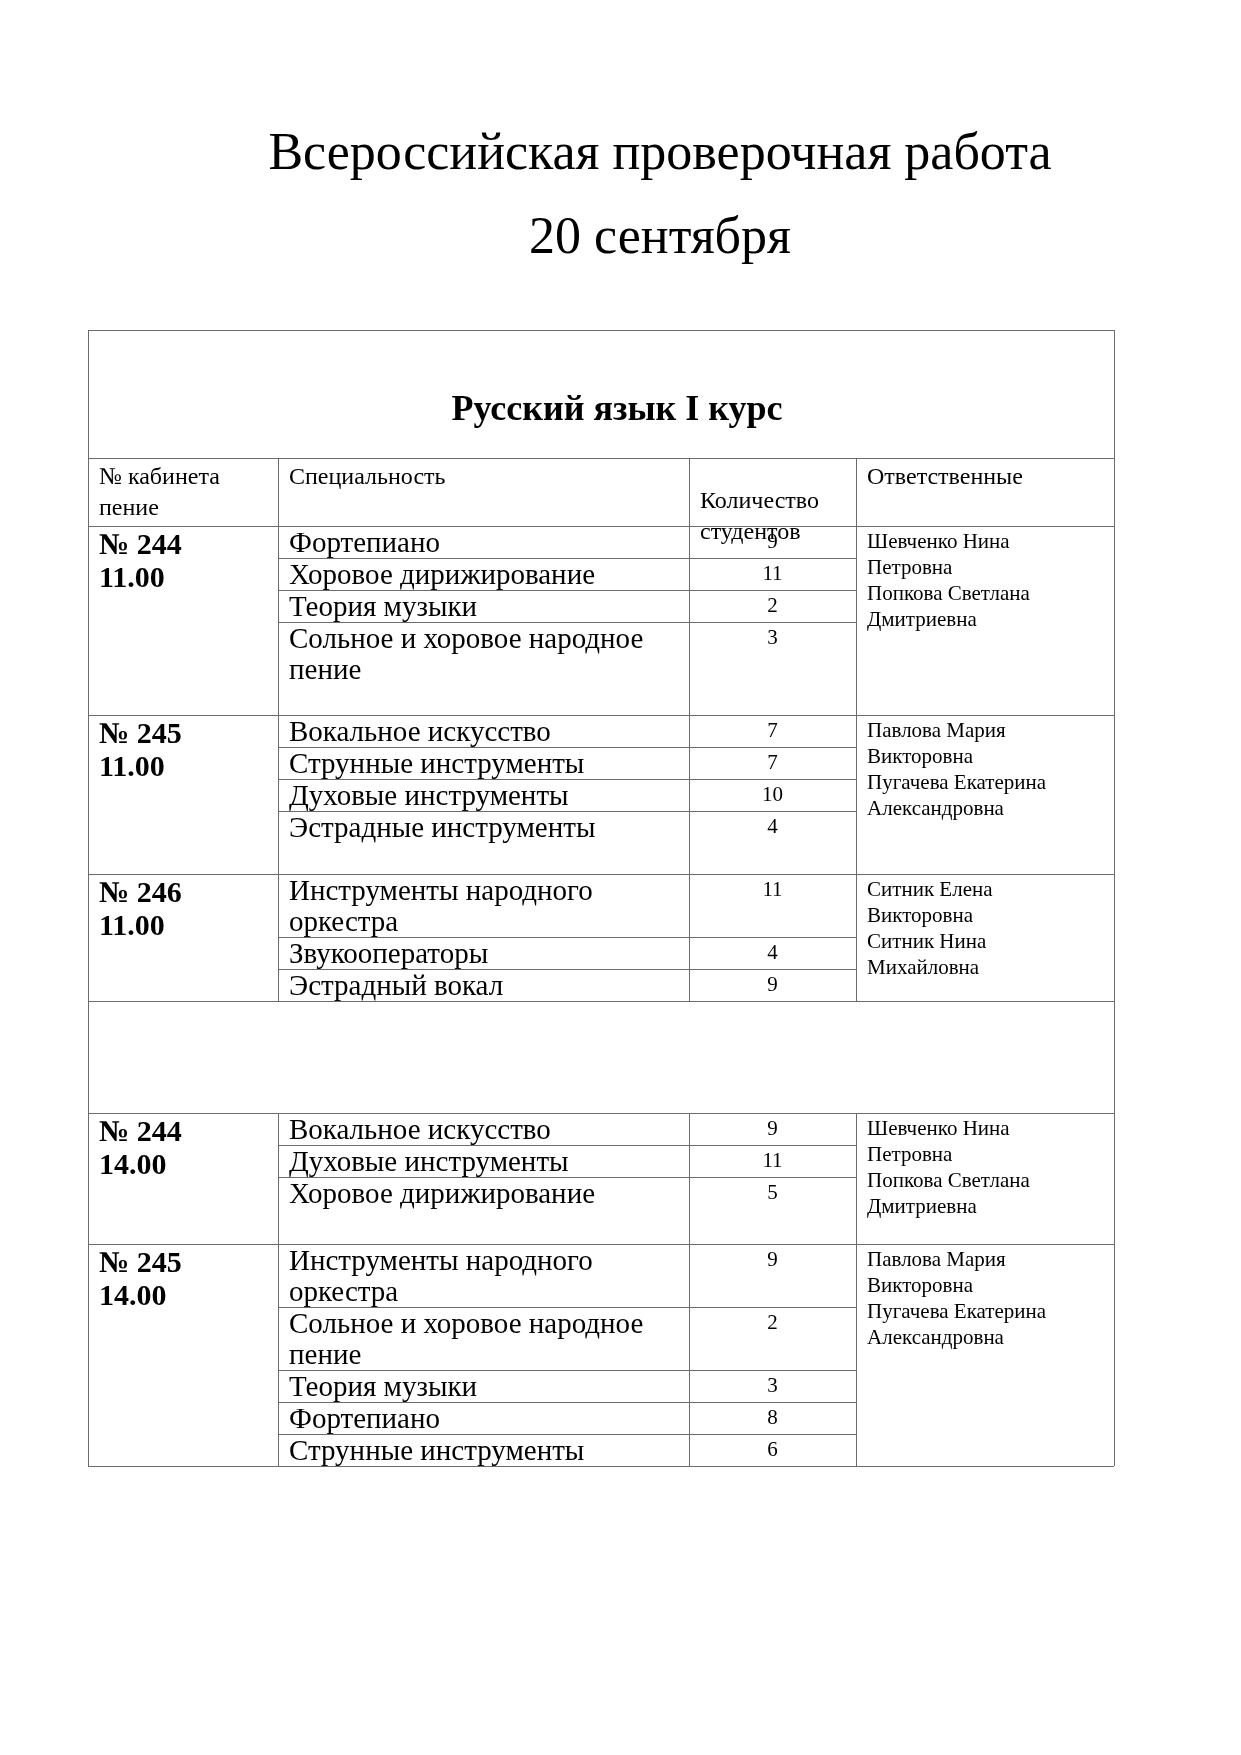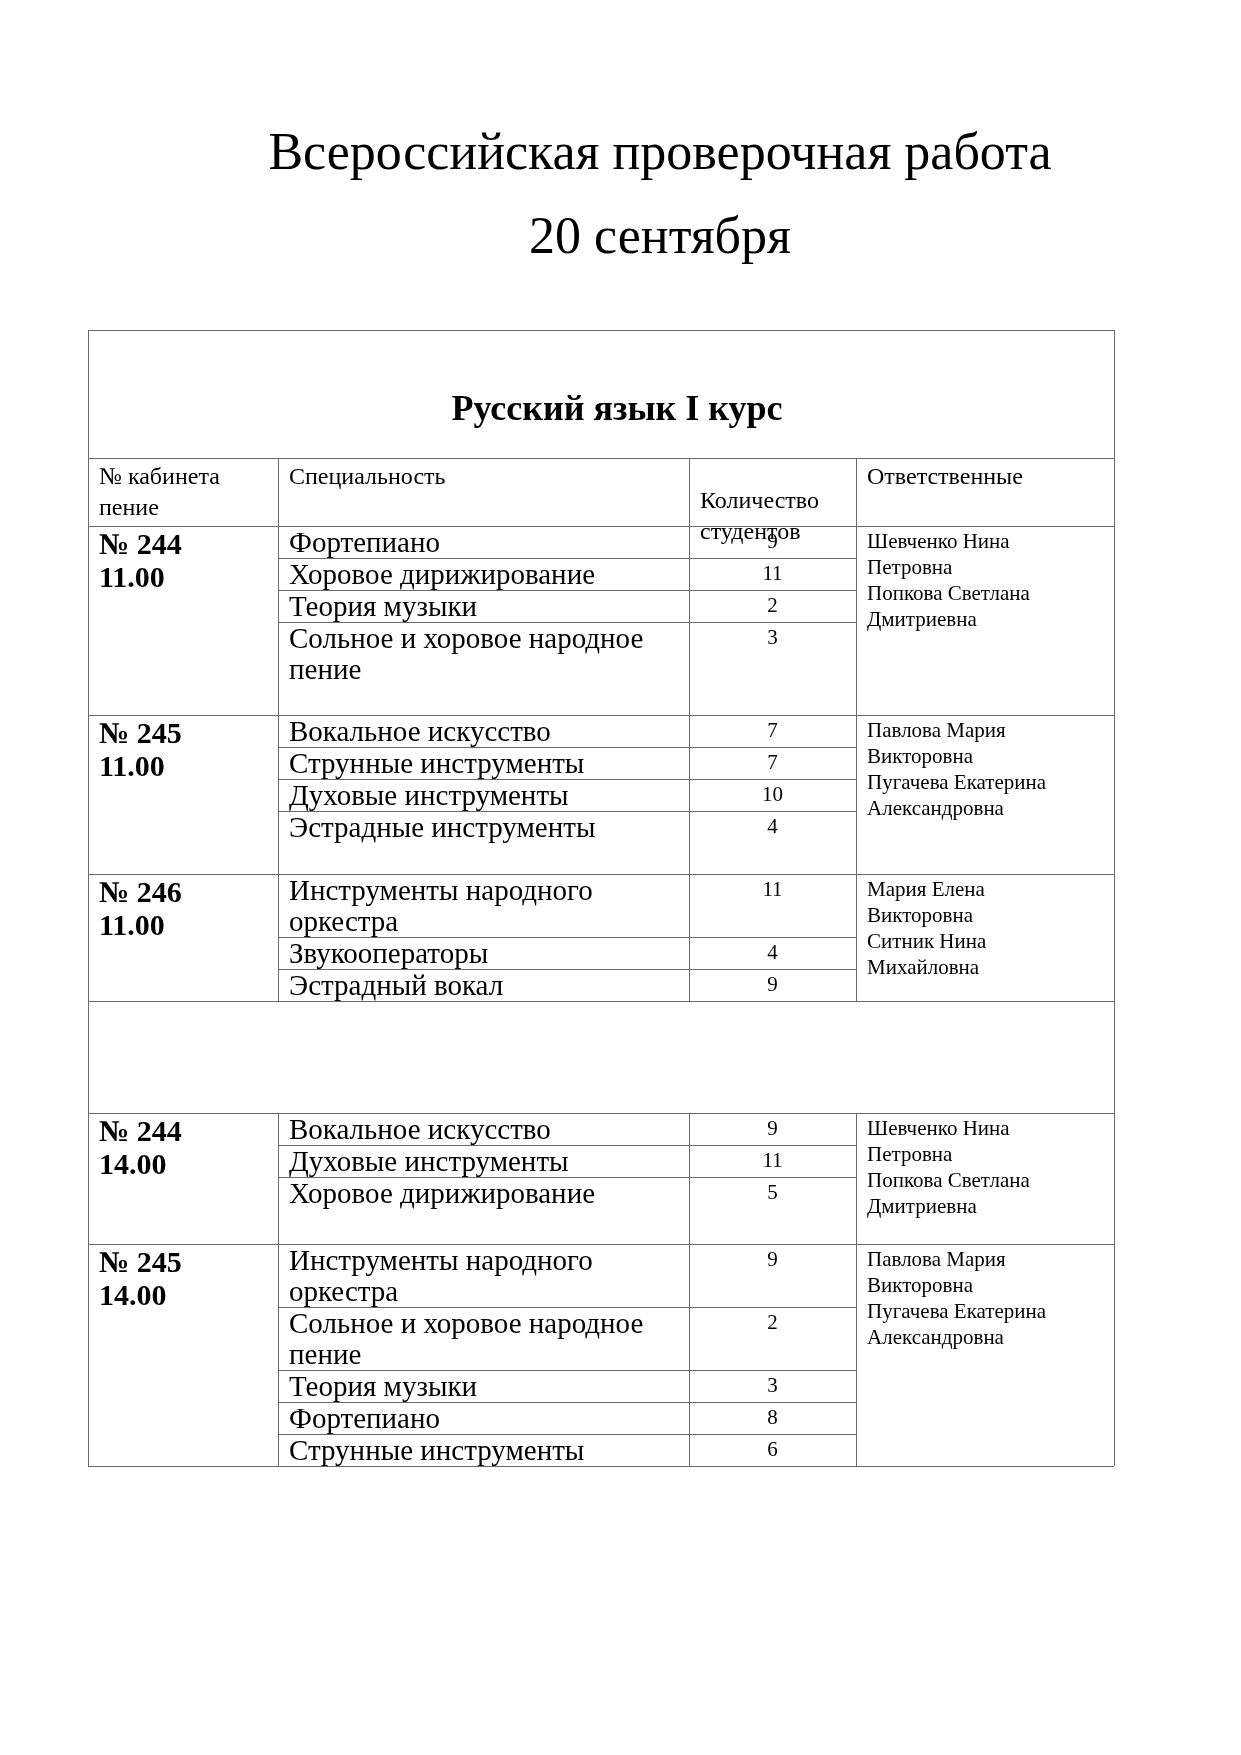--- a/index.html
+++ b/index.html
@@ -89,21 +89,21 @@
     <div class="hl" style="left: 190px; top: 481px; width: 578px;"></div>
     <div class="cell spec" style="left: 201px; top: 482px;">Эстрадные инструменты</div>
     <div class="cell count" style="left: 601px; top: 483px;">4</div>
     <div class="vl" style="left: 190px; top: 385px; height: 159px;"></div>
     <div class="vl" style="left: 601px; top: 385px; height: 159px;"></div>
     <div class="vl" style="left: 768px; top: 385px; height: 159px;"></div>
     <div class="hl" style="left: 0px; top: 544px; width: 1026px;"></div>
     <div class="cell room" style="left: 11px; top: 545px;">№ 246</div>
     <div class="cell room" style="left: 11px; top: 578px;">11.00</div>
     <div class="cell resp" style="left: 779px; top: 546px;">
-      <div>Мария Елена</div>
+      <div>Ситник Елена</div>
       <div>Викторовна</div>
       <div>Ситник Нина</div>
       <div>Михайловна</div>
     </div>
     <div class="cell spec" style="left: 201px; top: 545px;">Инструменты народного оркестра</div>
     <div class="cell count" style="left: 601px; top: 546px;">11</div>
     <div class="hl" style="left: 190px; top: 607px; width: 578px;"></div>
     <div class="cell spec" style="left: 201px; top: 608px;">Звукооператоры</div>
     <div class="cell count" style="left: 601px; top: 609px;">4</div>
     <div class="hl" style="left: 190px; top: 639px; width: 578px;"></div>

